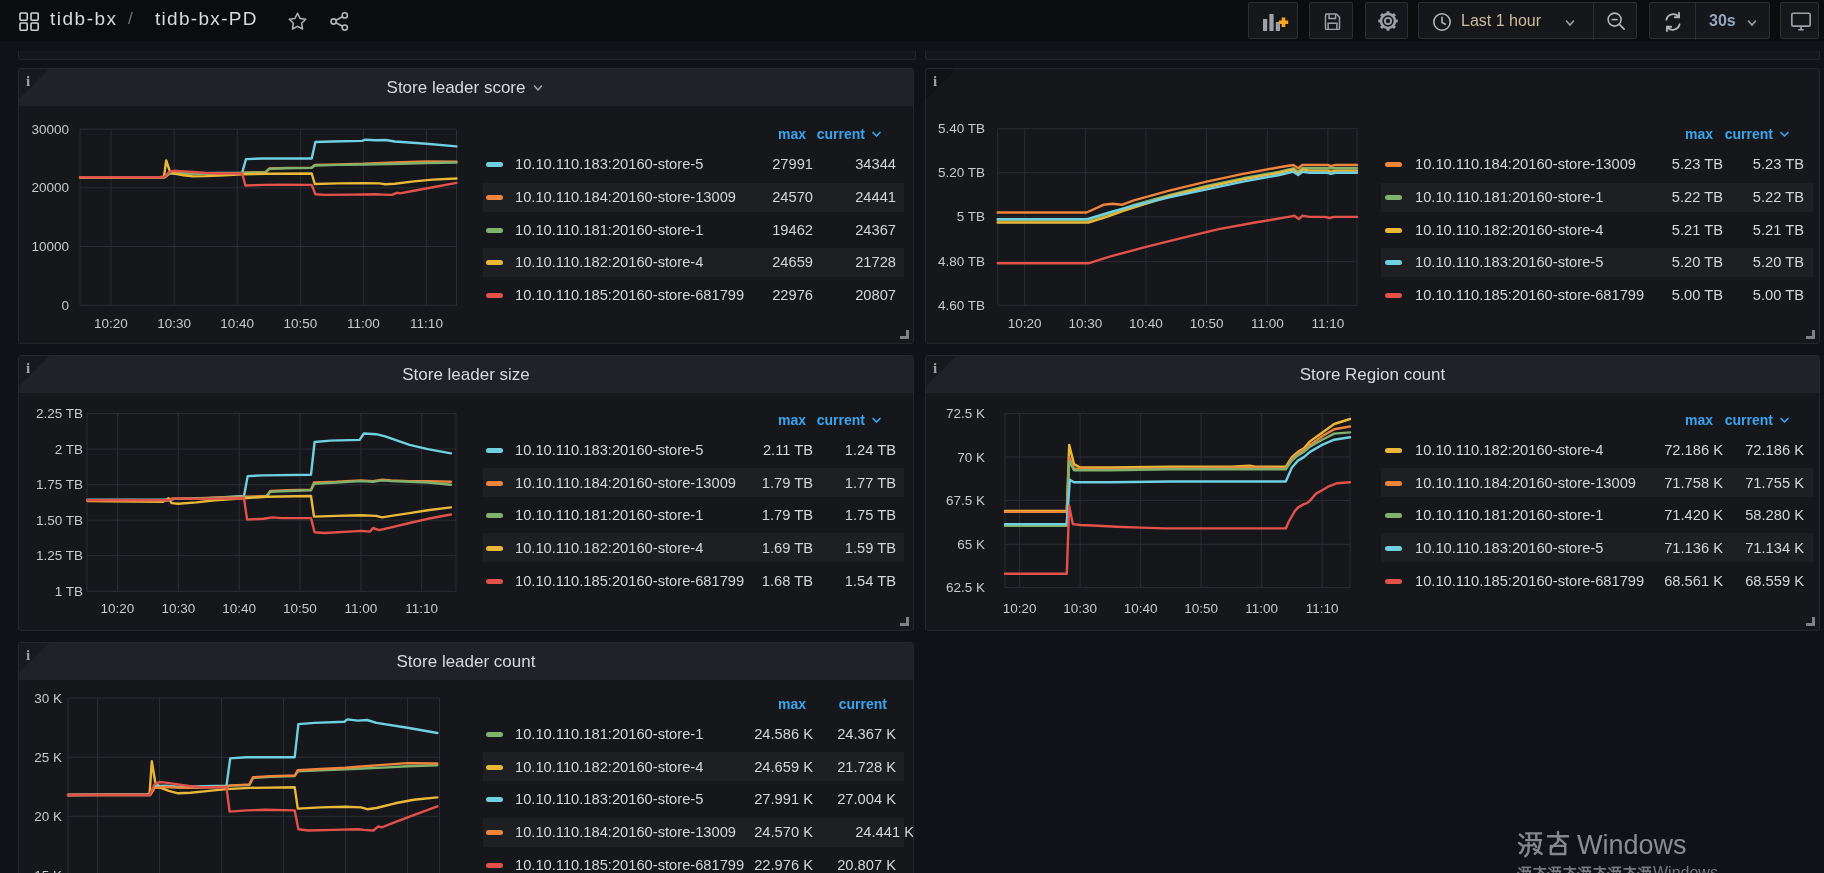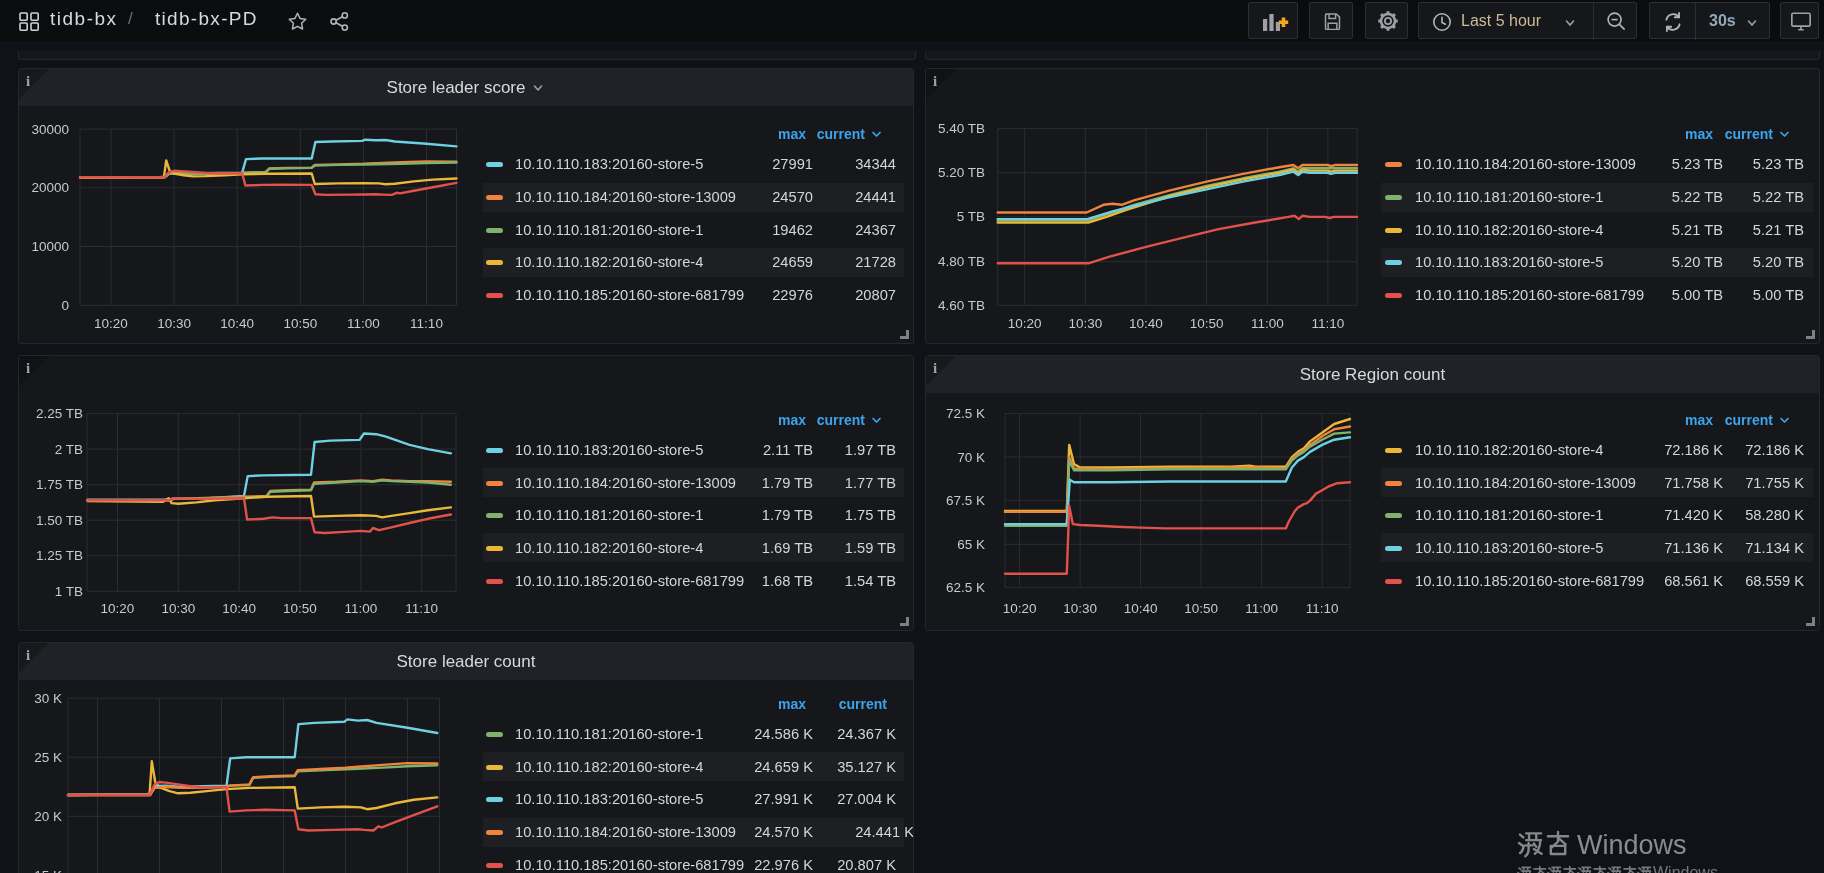--- a/index.html
+++ b/index.html
@@ -57,21 +57,21 @@
           <path d="M12 2.3v3.2M12 18.5v3.2M2.3 12h3.2M18.5 12h3.2M5.1 5.1l2.3 2.3M16.6 16.6l2.3 2.3M5.1 18.9l2.3-2.3M16.6 7.4l2.3-2.3" stroke-width="3"></path>
           <circle cx="12" cy="12" r="7.0" stroke-width="2.6"></circle>
         </g>
       </svg>
     </div>
     <div class="tbtn" style="left:1418px;width:219px">
       <svg style="position:absolute;left:13px;top:9px" width="20" height="20" viewBox="0 0 20 20">
         <circle cx="10" cy="10" r="8.2" fill="none" stroke="#b2b4b8" stroke-width="1.6"></circle>
         <path d="M10 5.2v5.2l3.4 1.8" fill="none" stroke="#b2b4b8" stroke-width="1.6" stroke-linecap="round"></path>
       </svg>
-      <span style="position:absolute;left:42px;top:9px;font-size:16px;color:#cdbb98">Last 5 hour</span>
+      <span style="position:absolute;left:42px;top:9px;font-size:16px;color:#cdbb98">Last 1 hour</span>
       <svg style="position:absolute;left:144px;top:13px" width="14" height="14" viewBox="0 0 14 14">
         <polyline points="3.5,5 7,9 10.5,5" fill="none" stroke="#9da1a6" stroke-width="1.6" stroke-linecap="round"></polyline>
       </svg>
       <div style="position:absolute;left:174px;top:0;width:1px;height:37px;background:#2c2e33"></div>
       <svg style="position:absolute;left:187px;top:8px" width="21" height="21" viewBox="0 0 22 22">
         <circle cx="9" cy="9" r="6.8" fill="none" stroke="#b2b4b8" stroke-width="1.7"></circle>
         <line x1="5.8" y1="9" x2="12.2" y2="9" stroke="#b2b4b8" stroke-width="1.7"></line>
         <line x1="14" y1="14" x2="19" y2="19" stroke="#b2b4b8" stroke-width="1.7" stroke-linecap="round"></line>
       </svg>
     </div>
@@ -248,20 +248,21 @@
       <span class="dash" style="left:459px;background:#E2524B"></span>
       <span style="position:absolute;left:489px">10.10.110.185:20160-store-681799</span>
       <span style="position:absolute;right:98px">5.00 TB</span>
       <span style="position:absolute;right:17px">5.00 TB</span>
     </div>
     <svg style="position:absolute;right:4px;bottom:4px" width="10" height="10" viewBox="0 0 10 10">
       <path d="M8.5 1v7.5H1" fill="none" stroke="#7e8083" stroke-width="3"></path>
     </svg>
   </div>
 <div class="panel" style="left:18px;top:355px;width:896px;height:276px">
+    <div class="phead">Store leader size</div>
     <div class="icorner"></div>
     <div class="iglyph">i</div>
     <svg class="chart" width="896" height="276" viewBox="0 0 896 276">
       <line x1="68" y1="57.6" x2="437" y2="57.6" stroke="#2a2d33"></line>
       <line x1="68" y1="93.1" x2="437" y2="93.1" stroke="#2a2d33"></line>
       <line x1="68" y1="128.7" x2="437" y2="128.7" stroke="#2a2d33"></line>
       <line x1="68" y1="164.2" x2="437" y2="164.2" stroke="#2a2d33"></line>
       <line x1="68" y1="199.7" x2="437" y2="199.7" stroke="#2a2d33"></line>
       <line x1="68" y1="235.3" x2="437" y2="235.3" stroke="#2a2d33"></line>
       <line x1="68.0" y1="57.6" x2="68.0" y2="235.3" stroke="#2a2d33"></line>
@@ -294,21 +295,21 @@
       <span style="position:absolute;right:109px">max</span>
       <span style="position:absolute;right:50px">current</span>
       <svg style="position:absolute;right:32px;top:4px" width="13" height="13" viewBox="0 0 13 13">
         <polyline points="3,4.5 6.5,8 10,4.5" fill="none" stroke="#3ca4ed" stroke-width="1.7" stroke-linecap="round" stroke-linejoin="round"></polyline>
       </svg>
     </div>
     <div class="lrow" style="left:0;top:83.8px;width:896px">
       <span class="dash" style="left:467px;background:#6ED0E0"></span>
       <span style="position:absolute;left:496px">10.10.110.183:20160-store-5</span>
       <span style="position:absolute;right:102px">2.11 TB</span>
-      <span style="position:absolute;right:19px">1.97 TB</span>
+      <span style="position:absolute;right:19px">1.24 TB</span>
     </div>
     <div class="stripe" style="left:464px;top:112.0px;width:421px"></div>
     <div class="lrow" style="left:0;top:116.5px;width:896px">
       <span class="dash" style="left:467px;background:#EF843C"></span>
       <span style="position:absolute;left:496px">10.10.110.184:20160-store-13009</span>
       <span style="position:absolute;right:102px">1.79 TB</span>
       <span style="position:absolute;right:19px">1.77 TB</span>
     </div>
     <div class="lrow" style="left:0;top:149.2px;width:896px">
       <span class="dash" style="left:467px;background:#7EB26D"></span>
@@ -446,21 +447,21 @@
       <span class="dash" style="left:467px;background:#7EB26D"></span>
       <span style="position:absolute;left:496px">10.10.110.181:20160-store-1</span>
       <span style="position:absolute;right:102px">24.586 K</span>
       <span style="position:absolute;right:19px">24.367 K</span>
     </div>
     <div class="stripe" style="left:464px;top:109.2px;width:421px"></div>
     <div class="lrow" style="left:0;top:113.7px;width:896px">
       <span class="dash" style="left:467px;background:#EAB839"></span>
       <span style="position:absolute;left:496px">10.10.110.182:20160-store-4</span>
       <span style="position:absolute;right:102px">24.659 K</span>
-      <span style="position:absolute;right:19px">35.127 K</span>
+      <span style="position:absolute;right:19px">21.728 K</span>
     </div>
     <div class="lrow" style="left:0;top:146.4px;width:896px">
       <span class="dash" style="left:467px;background:#6ED0E0"></span>
       <span style="position:absolute;left:496px">10.10.110.183:20160-store-5</span>
       <span style="position:absolute;right:102px">27.991 K</span>
       <span style="position:absolute;right:19px">27.004 K</span>
     </div>
     <div class="stripe" style="left:464px;top:174.6px;width:421px"></div>
     <div class="lrow" style="left:0;top:179.1px;width:896px">
       <span class="dash" style="left:467px;background:#EF843C"></span>

